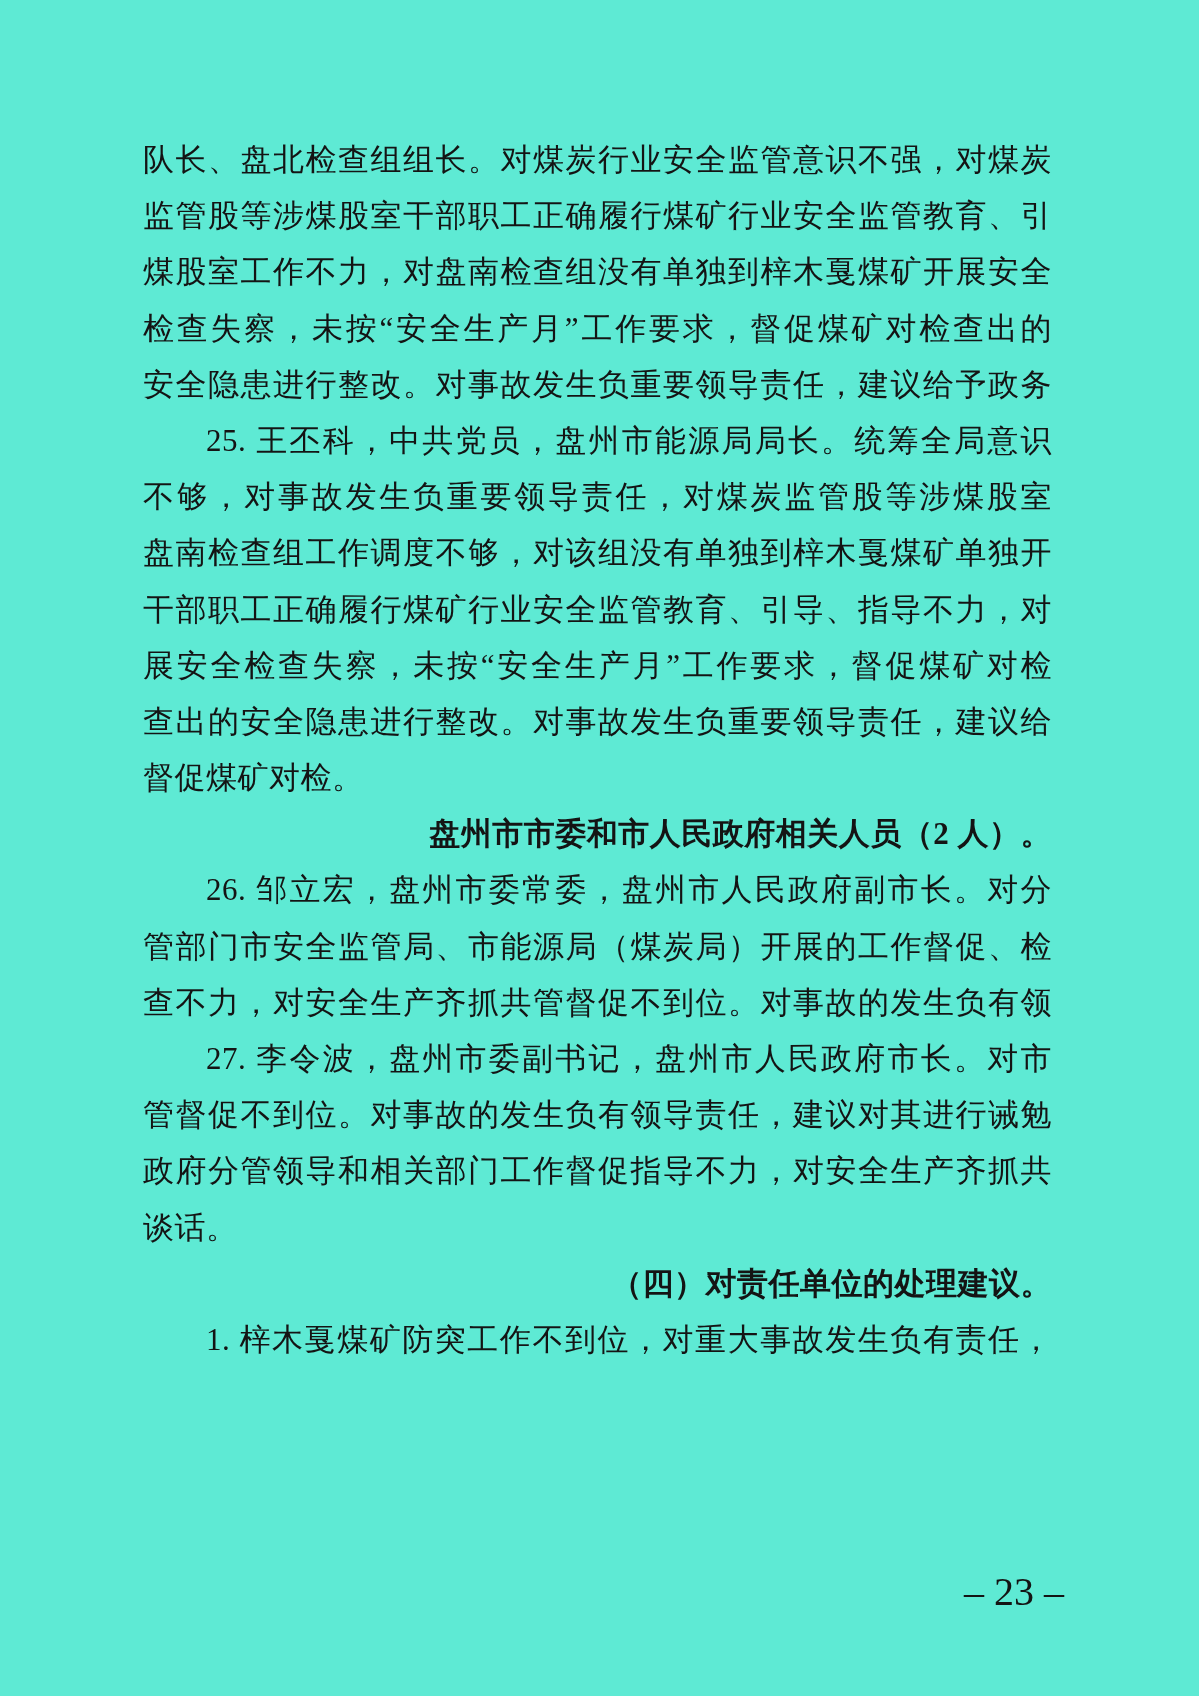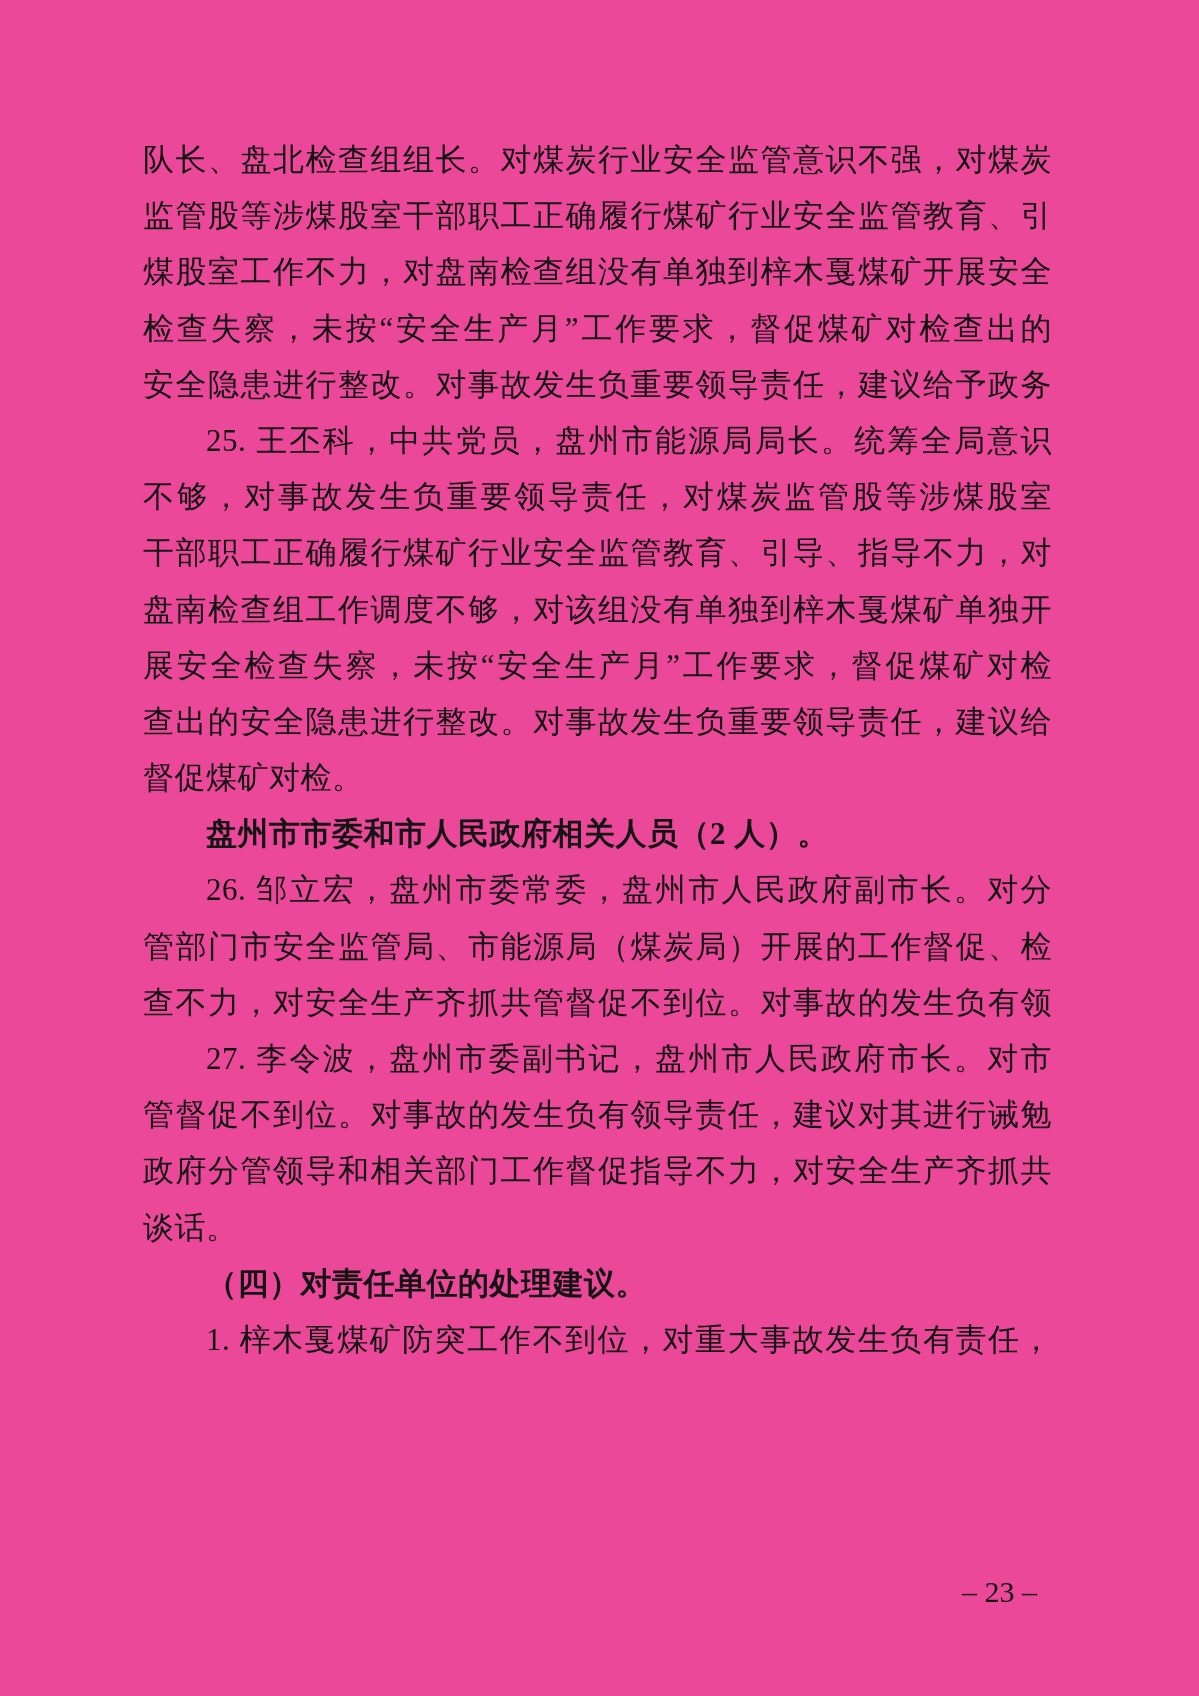--- a/index.html
+++ b/index.html
@@ -4,21 +4,21 @@
 <style>
   html, body {
     margin: 0;
     padding: 0;
     background: #ffffff;
   }
   .page {
     position: relative;
     width: 1199px;
     height: 1696px;
-    background: #ec4899;
+    background: #5eead4;
     overflow: hidden;
     font-family: "Liberation Serif", "DejaVu Serif", serif;
     color: #141414;
   }
   .content {
     position: absolute;
     left: 143px;
     top: 132px;
     width: 909px;
   }
@@ -32,50 +32,51 @@
   }
   .line.just {
     white-space: normal;
     overflow: hidden;
     text-align: justify;
     text-align-last: justify;
     text-justify: inter-character;
   }
   .line.indent {
     padding-left: 63px;
+    text-align: right;
   }
   .line.heading {
     font-weight: 700;
   }
   .page-number {
     position: absolute;
     top: 1573px;
     left: 962px;
     width: 102px;
     height: 38px;
     line-height: 38px;
-    text-align: left;
-    font-size: 30px;
+    text-align: right;
+    font-size: 40px;
     color: #141414;
   }
 </style>
 </head>
 <body>
 
 <div class="page">
   <div class="content" id="doc-body">
       <div class="line just">队长、盘北检查组组长。对煤炭行业安全监管意识不强，对煤炭</div>
       <div class="line just">监管股等涉煤股室干部职工正确履行煤矿行业安全监管教育、引</div>
       <div class="line just">煤股室工作不力，对盘南检查组没有单独到梓木戛煤矿开展安全</div>
       <div class="line just">检查失察，未按“安全生产月”工作要求，督促煤矿对检查出的</div>
       <div class="line just">安全隐患进行整改。对事故发生负重要领导责任，建议给予政务</div>
       <div class="line indent just">25. 王丕科，中共党员，盘州市能源局局长。统筹全局意识</div>
       <div class="line just">不够，对事故发生负重要领导责任，对煤炭监管股等涉煤股室</div>
+      <div class="line just">盘南检查组工作调度不够，对该组没有单独到梓木戛煤矿单独开</div>
       <div class="line just">干部职工正确履行煤矿行业安全监管教育、引导、指导不力，对</div>
-      <div class="line just">盘南检查组工作调度不够，对该组没有单独到梓木戛煤矿单独开</div>
       <div class="line just">展安全检查失察，未按“安全生产月”工作要求，督促煤矿对检</div>
       <div class="line just">查出的安全隐患进行整改。对事故发生负重要领导责任，建议给</div>
       <div class="line">督促煤矿对检。</div>
       <div class="line heading indent">盘州市市委和市人民政府相关人员（2 人）。</div>
       <div class="line indent just">26. 邹立宏，盘州市委常委，盘州市人民政府副市长。对分</div>
       <div class="line just">管部门市安全监管局、市能源局（煤炭局）开展的工作督促、检</div>
       <div class="line just">查不力，对安全生产齐抓共管督促不到位。对事故的发生负有领</div>
       <div class="line indent just">27. 李令波，盘州市委副书记，盘州市人民政府市长。对市</div>
       <div class="line just">管督促不到位。对事故的发生负有领导责任，建议对其进行诫勉</div>
       <div class="line just">政府分管领导和相关部门工作督促指导不力，对安全生产齐抓共</div>

